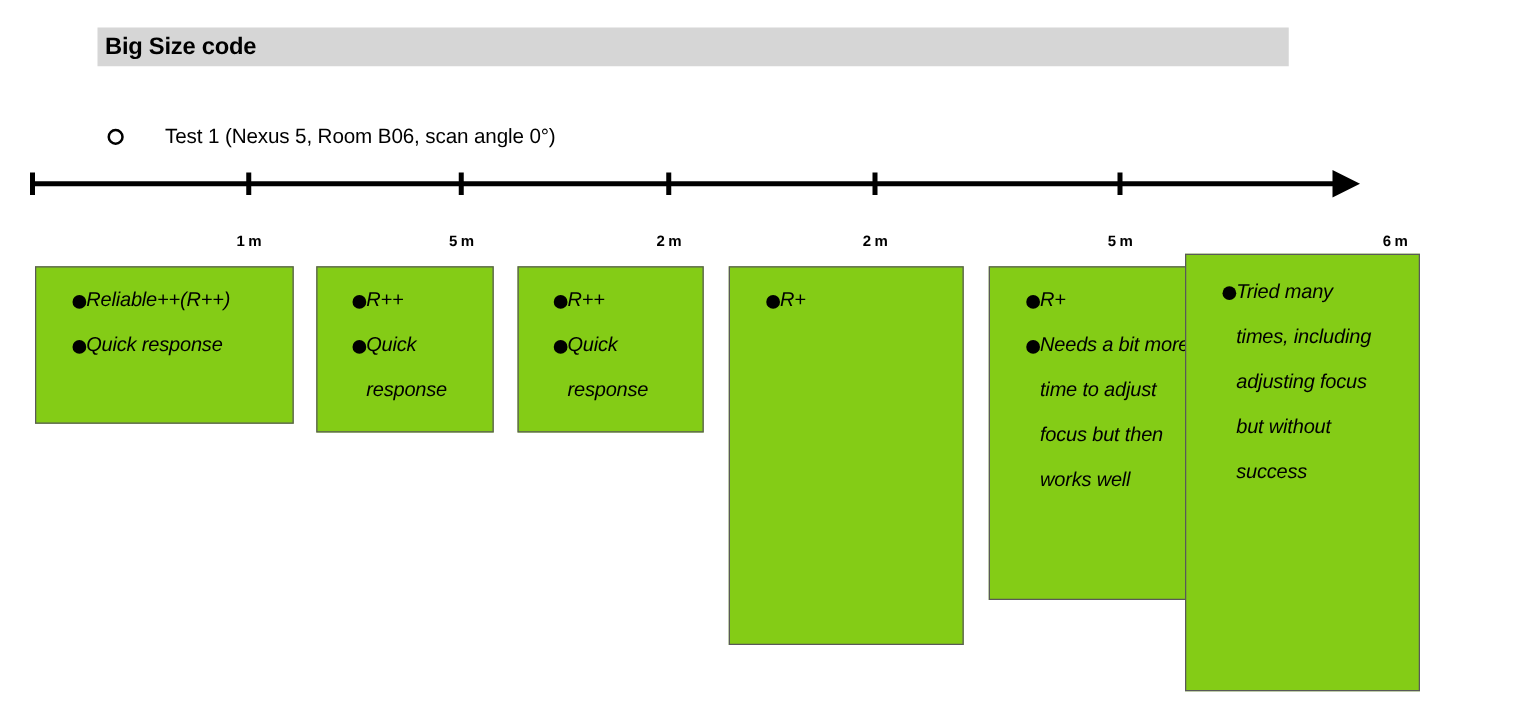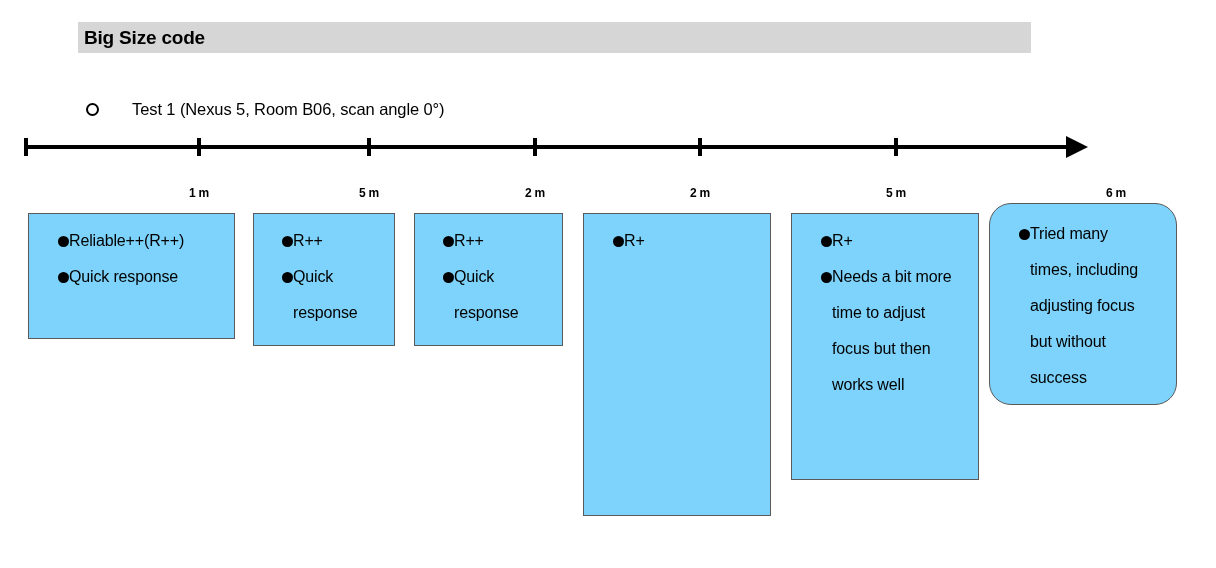--- a/index.html
+++ b/index.html
@@ -112,22 +112,23 @@
     text-align: center;
     transform: translateX(-50%);
     white-space: nowrap;
     letter-spacing: -0.3px;
   }
 
   
   .note-box {
     position: absolute;
     border: 1.4px solid #595959;
-    background: #7dd3fc;
+    background: #84cc16;
     box-sizing: border-box;
+    font-style: italic;
   }
   .note-list {
     position: relative;
     margin: 0;
     padding: 0;
     list-style: none;
   }
   .note-item {
     position: relative;
     font-size: 16px;
@@ -230,20 +231,20 @@
       <span class="note-bullet"></span>
       <span class="note-text">R+</span>
     </li>
     <li class="note-item">
       <span class="note-bullet"></span>
       <span class="note-text">Needs a bit more time to adjust focus but then works well</span>
     </li>
   </ul>
 </div>
 
-<div class="note-box" style="left:989px; top:203px; width:188px; height:202px;border-radius:22px;">
+<div class="note-box" style="left:948px; top:203px; width:188px; height:350px;">
   <ul class="note-list" style="margin-left:40px; margin-top:12px; width:120px;">
     <li class="note-item">
       <span class="note-bullet"></span>
       <span class="note-text">Tried many times, including adjusting focus but without success</span>
     </li>
   </ul>
 </div>
 
 </body></html>

